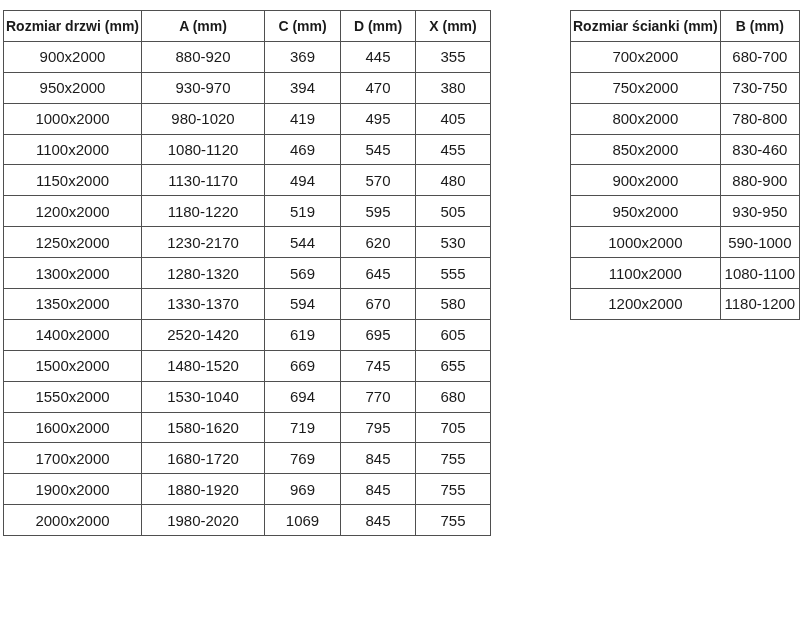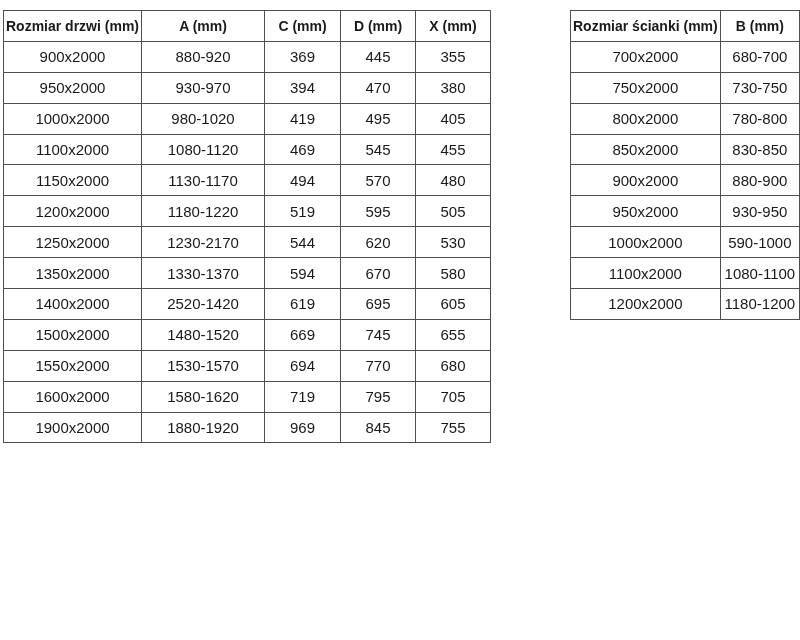--- a/index.html
+++ b/index.html
@@ -121,20 +121,27 @@
           <td>505</td>
         </tr>
         <tr>
           <td>1250x2000</td>
           <td>1230-2170</td>
           <td>544</td>
           <td>620</td>
           <td>530</td>
         </tr>
         <tr>
+          <td>1300x2000</td>
+          <td>1280-1320</td>
+          <td>569</td>
+          <td>645</td>
+          <td>555</td>
+        </tr>
+        <tr>
           <td>1350x2000</td>
           <td>1330-1370</td>
           <td>594</td>
           <td>670</td>
           <td>580</td>
         </tr>
         <tr>
           <td>1400x2000</td>
           <td>2520-1420</td>
           <td>619</td>
@@ -143,36 +150,50 @@
         </tr>
         <tr>
           <td>1500x2000</td>
           <td>1480-1520</td>
           <td>669</td>
           <td>745</td>
           <td>655</td>
         </tr>
         <tr>
           <td>1550x2000</td>
-          <td>1530-1570</td>
+          <td>1530-1040</td>
           <td>694</td>
           <td>770</td>
           <td>680</td>
         </tr>
         <tr>
           <td>1600x2000</td>
           <td>1580-1620</td>
           <td>719</td>
           <td>795</td>
           <td>705</td>
         </tr>
         <tr>
+          <td>1700x2000</td>
+          <td>1680-1720</td>
+          <td>769</td>
+          <td>845</td>
+          <td>755</td>
+        </tr>
+        <tr>
           <td>1900x2000</td>
           <td>1880-1920</td>
           <td>969</td>
+          <td>845</td>
+          <td>755</td>
+        </tr>
+        <tr>
+          <td>2000x2000</td>
+          <td>1980-2020</td>
+          <td>1069</td>
           <td>845</td>
           <td>755</td>
         </tr>
       </tbody>
   </table>
 
   <table class="size-table" id="wall-table">
     <colgroup>
       <col class="c0">
         <col class="c1">
@@ -191,21 +212,21 @@
         <tr>
           <td>750x2000</td>
           <td>730-750</td>
         </tr>
         <tr>
           <td>800x2000</td>
           <td>780-800</td>
         </tr>
         <tr>
           <td>850x2000</td>
-          <td>830-850</td>
+          <td>830-460</td>
         </tr>
         <tr>
           <td>900x2000</td>
           <td>880-900</td>
         </tr>
         <tr>
           <td>950x2000</td>
           <td>930-950</td>
         </tr>
         <tr>

